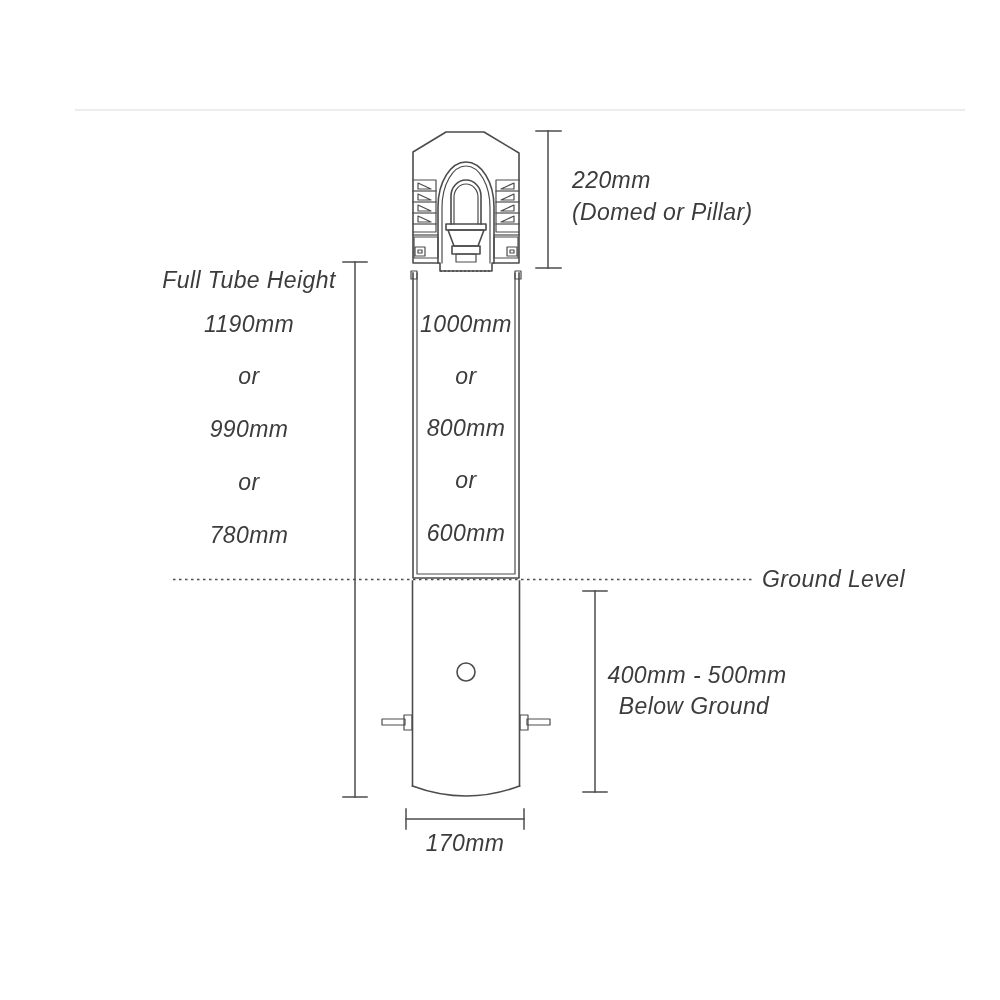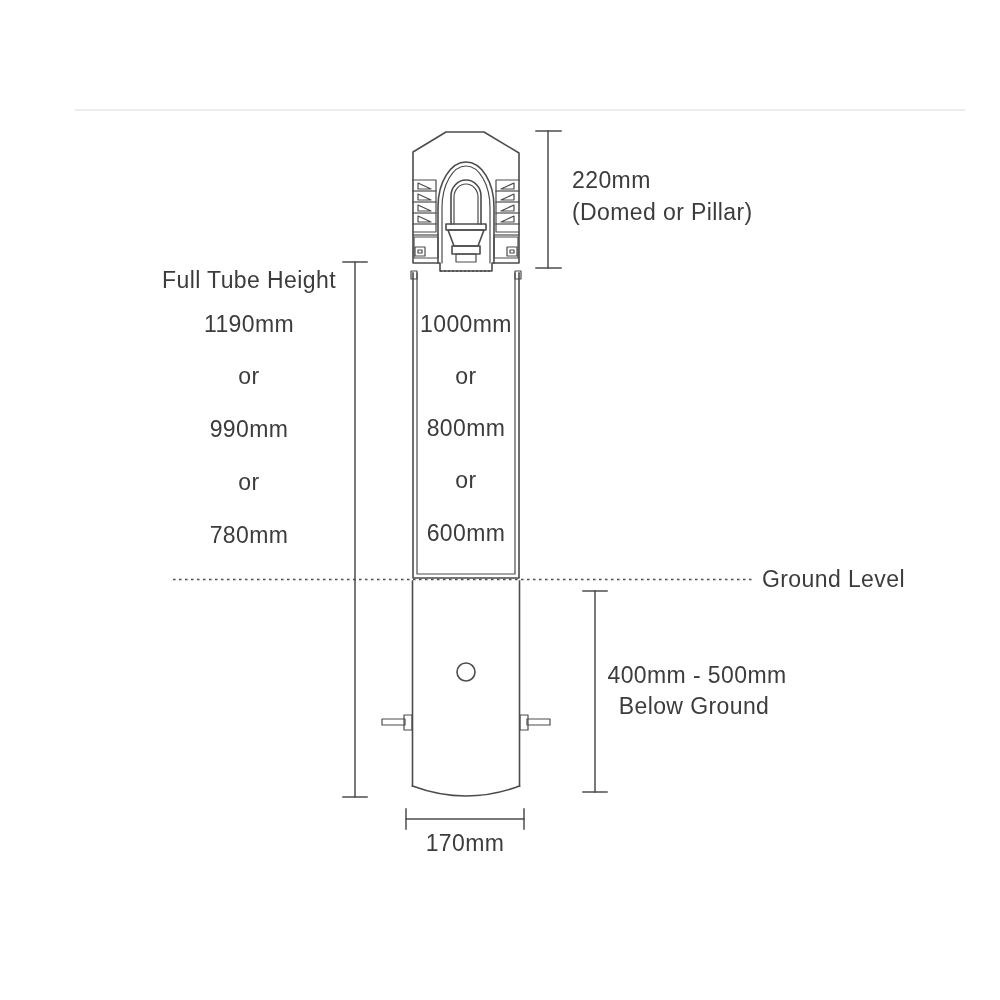--- a/index.html
+++ b/index.html
@@ -7,20 +7,21 @@
     --text:#3c3c3c;
     --divider:#ececec;
   }
   html,body{margin:0;padding:0;background:#ffffff;}
   .canvas{
     position:relative;
     width:1000px;height:1000px;
     background:#ffffff;
     overflow:hidden;
     font-family:"Liberation Sans",sans-serif;
+    font-style:italic;
   }
   svg{display:block;}
   .draw{stroke:var(--line);fill:none;stroke-width:1.6;stroke-linejoin:round;stroke-linecap:square;}
   .thin{stroke-width:1.2;}
   .dim{stroke:var(--line);fill:none;stroke-width:1.5;stroke-linecap:square;}
   .dotted{stroke:var(--line);fill:none;stroke-width:1.6;stroke-dasharray:2.5 3.5;}
   .dotted-fine{stroke:var(--line);fill:none;stroke-width:1.4;stroke-dasharray:2 2;}
   .divider{stroke:var(--divider);stroke-width:2;}
   text{
     font-family:"Liberation Sans",sans-serif;

